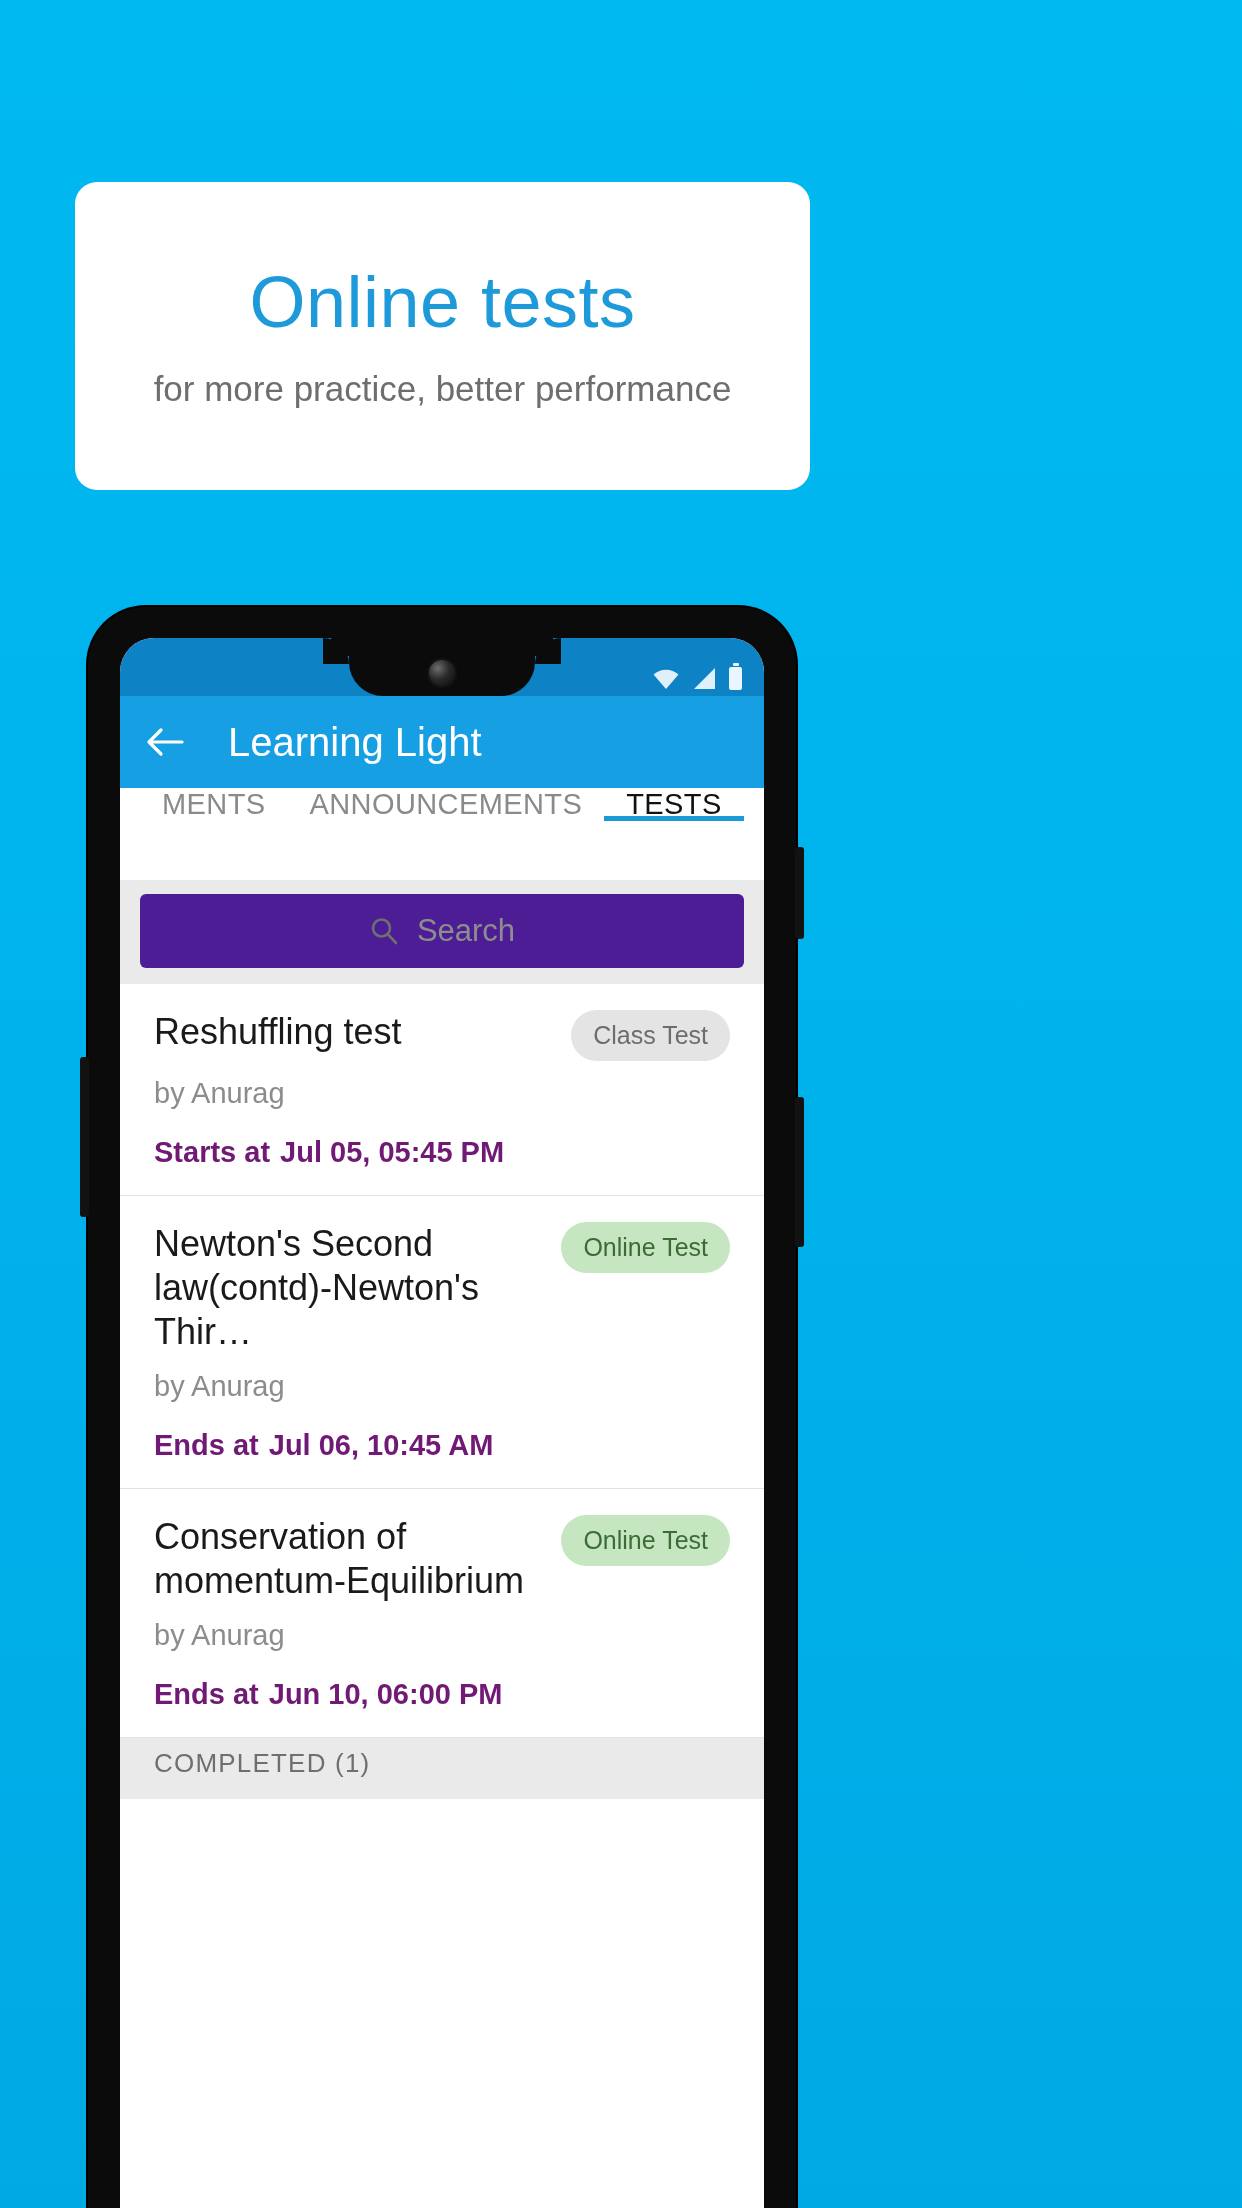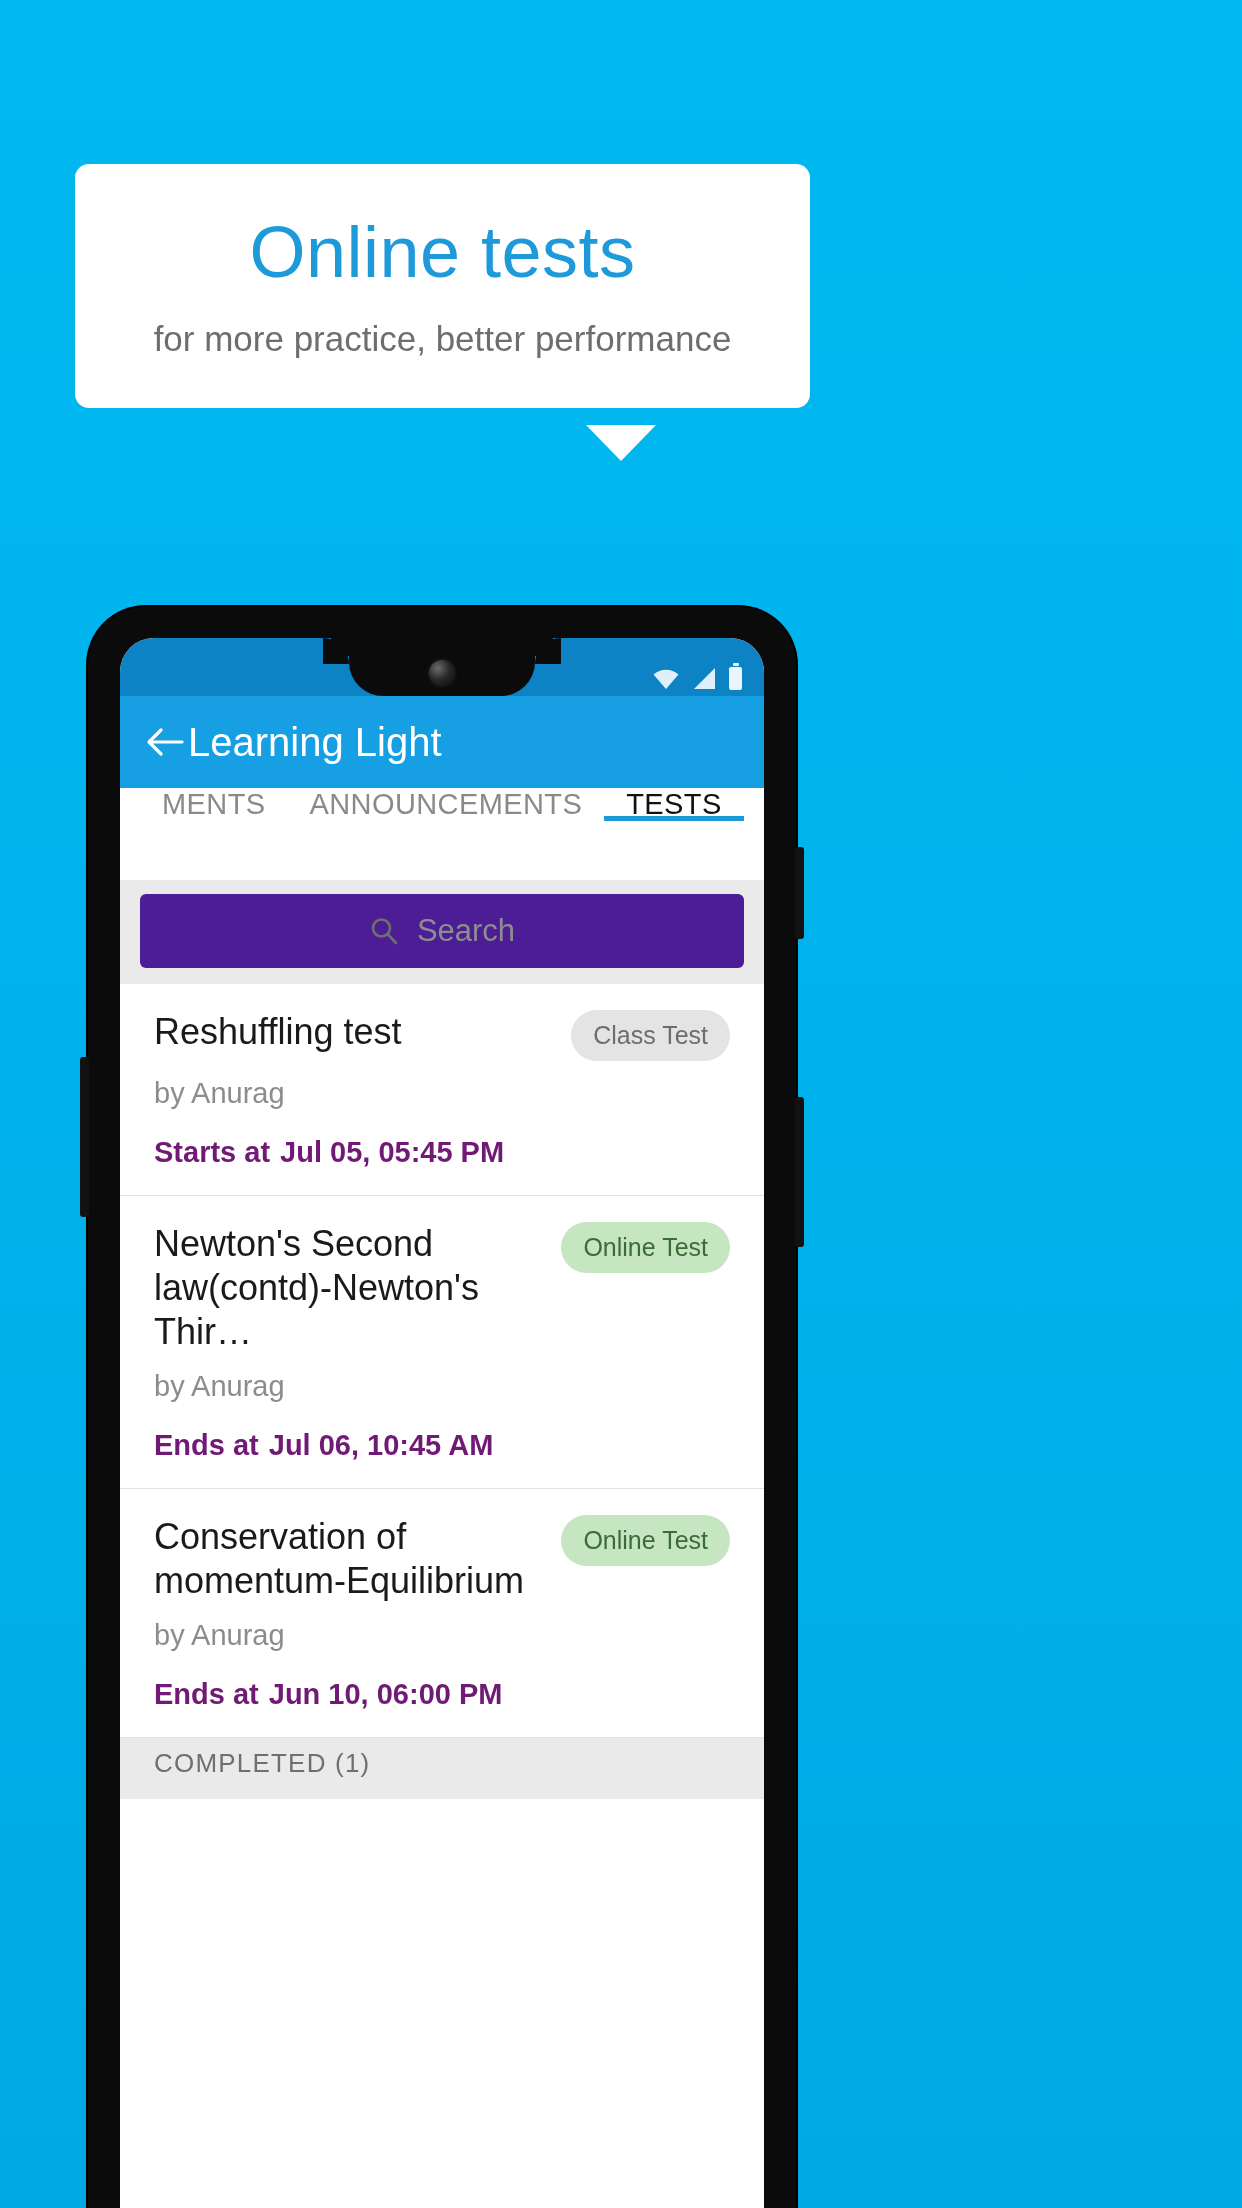--- a/index.html
+++ b/index.html
@@ -5,24 +5,24 @@
   * { margin:0; padding:0; box-sizing:border-box; }
   html, body { width:1242px; height:2208px; overflow:hidden; }
   body {
     font-family:"Liberation Sans", sans-serif;
     background: linear-gradient(180deg, #00b9f0 0%, #00b3ec 45%, #00a9e4 100%);
     position:relative;
   }
 
   
   .callout {
-    position:absolute; left:75px; top:164px;
-    width:735px; height:244px;
+    position:absolute; left:75px; top:182px;
+    width:735px; height:308px;
     background:#ffffff;
-    border-radius:14px;
+    border-radius:22px;
     display:flex; flex-direction:column;
     align-items:center; justify-content:center;
   }
   .callout-title {
     font-size:72px; font-weight:400;
     color:#1e9ada; letter-spacing:0.5px;
     line-height:1.1;
   }
   .callout-sub {
     margin-top:26px;
@@ -98,20 +98,21 @@
   .ic-batt:before { content:""; position:absolute; left:3.5px; top:-4px; width:6px; height:3px; background:#eaf6ff; border-radius:1px; }
 
   
   .appbar {
     height:92px; background:#16a0e3;
     display:flex; align-items:center;
     padding:0 22px;
   }
   .back-arrow { width:46px; height:46px; position:relative; flex:none; }
   .appbar-title {
+    margin-left:40px;
     color:#ffffff; font-size:40px; font-weight:400;
   }
 
   
   .tabs {
     height:92px; background:#ffffff;
     display:flex; align-items:flex-start;
     padding-left:20px;
   }
   .tab {

